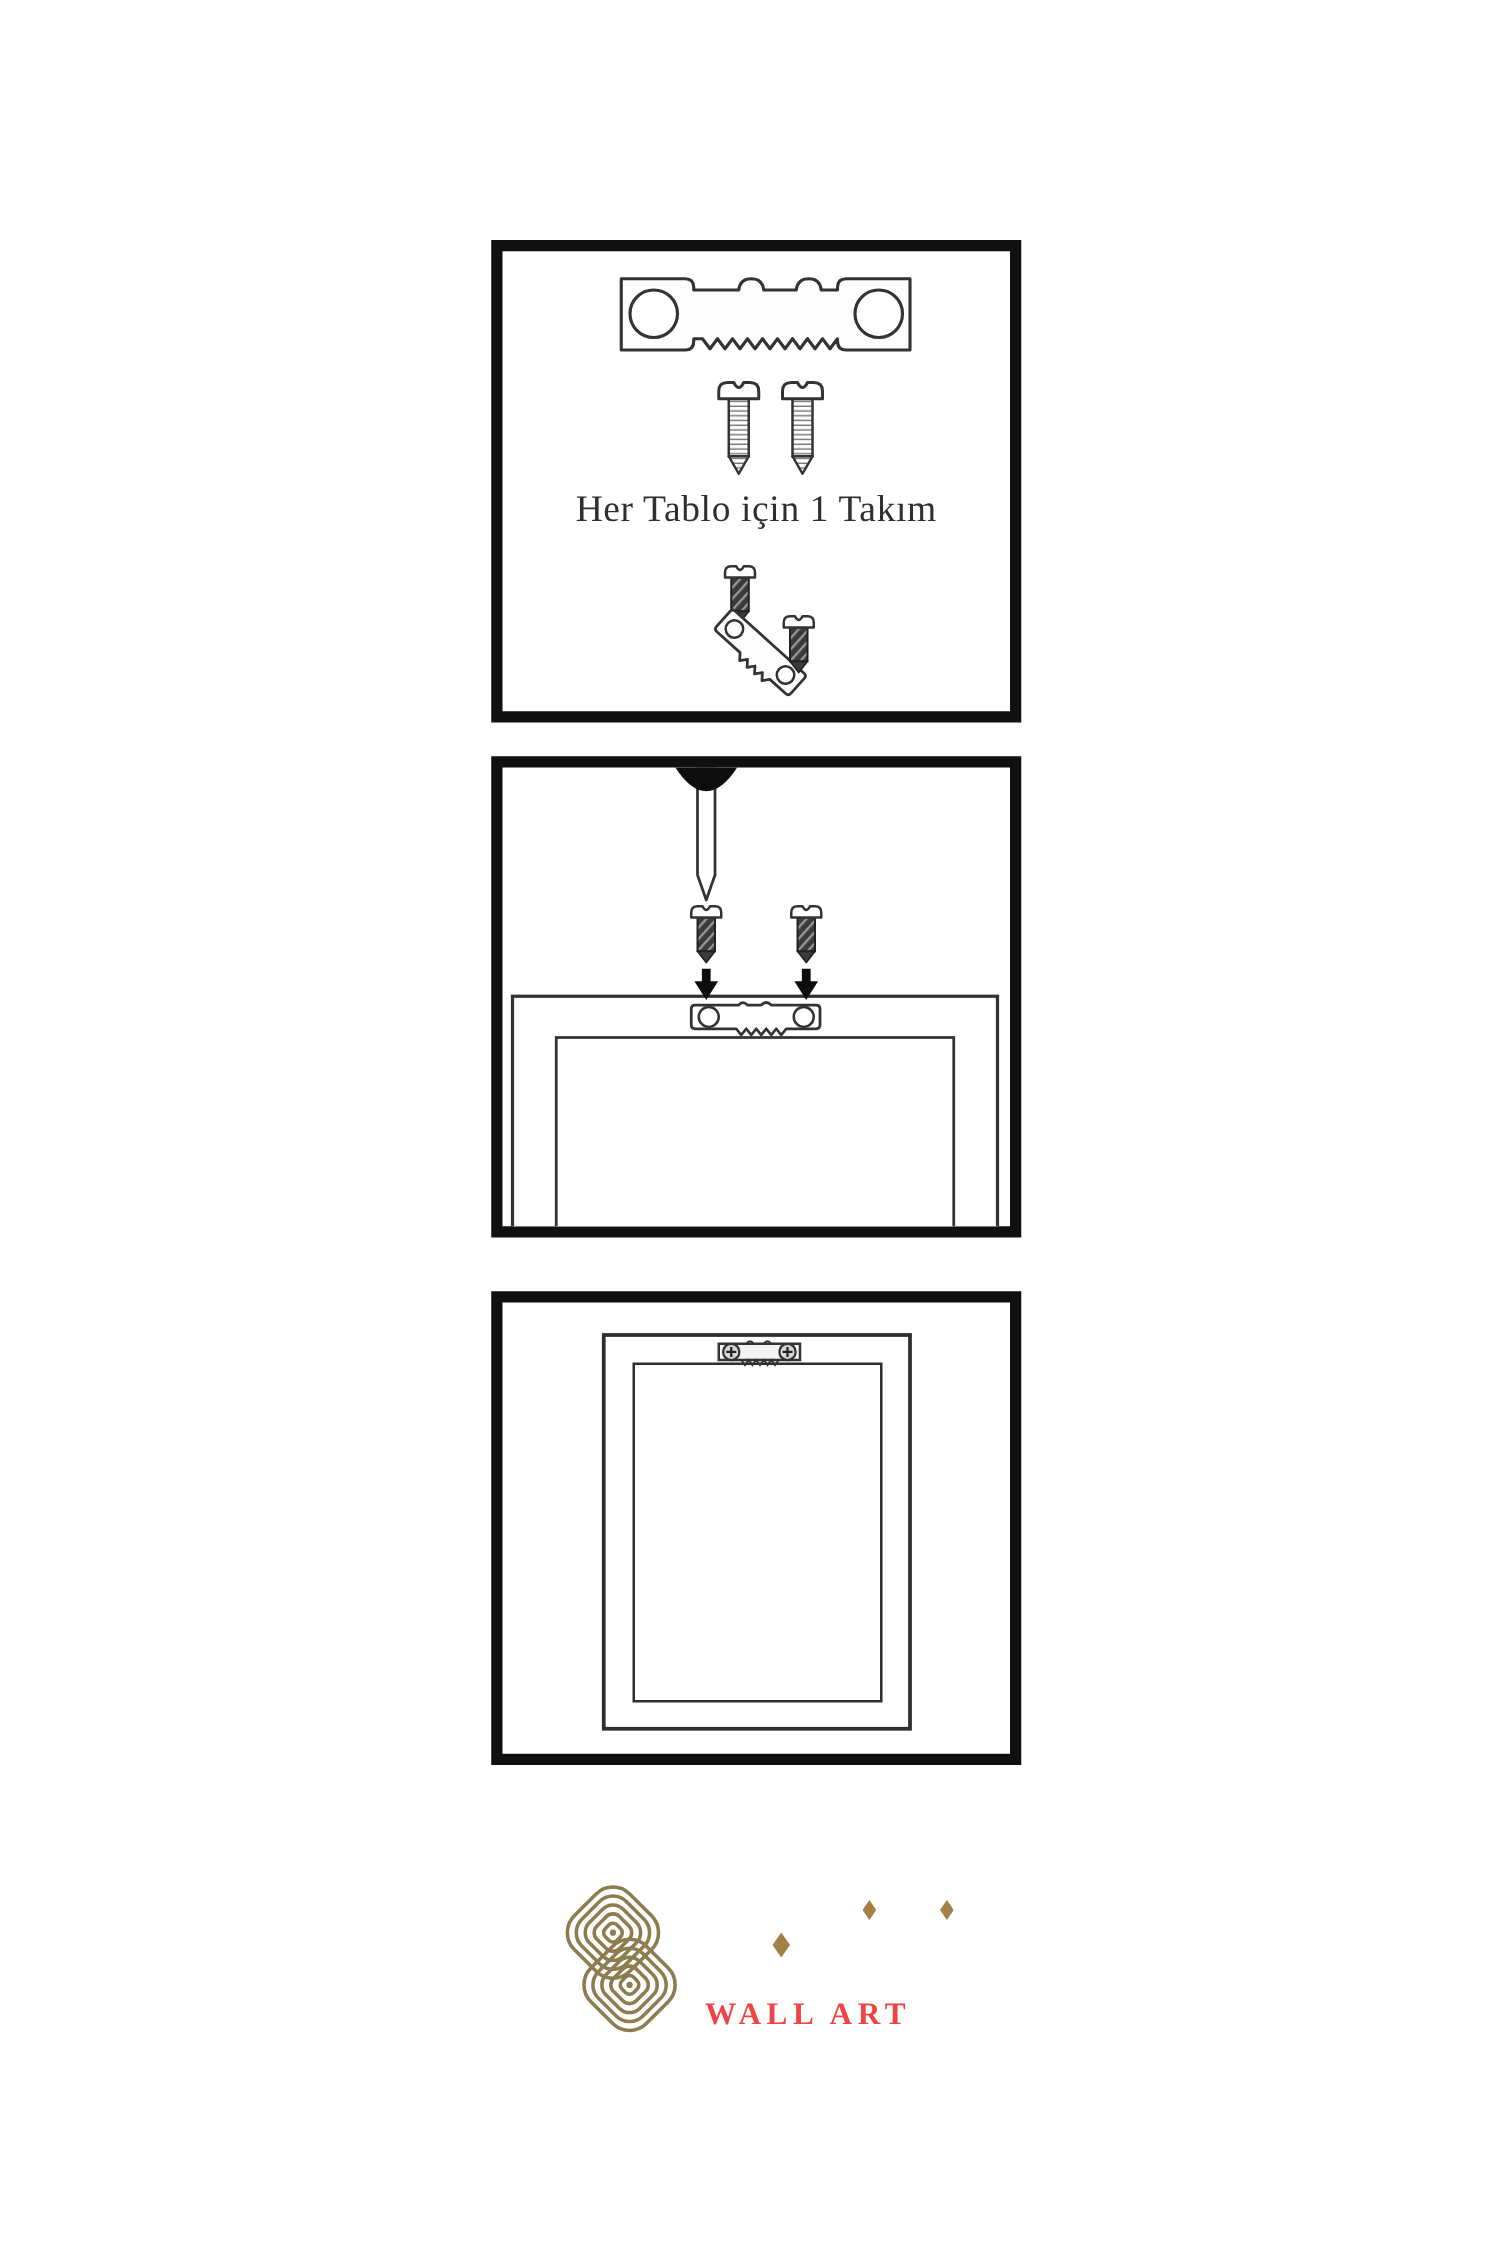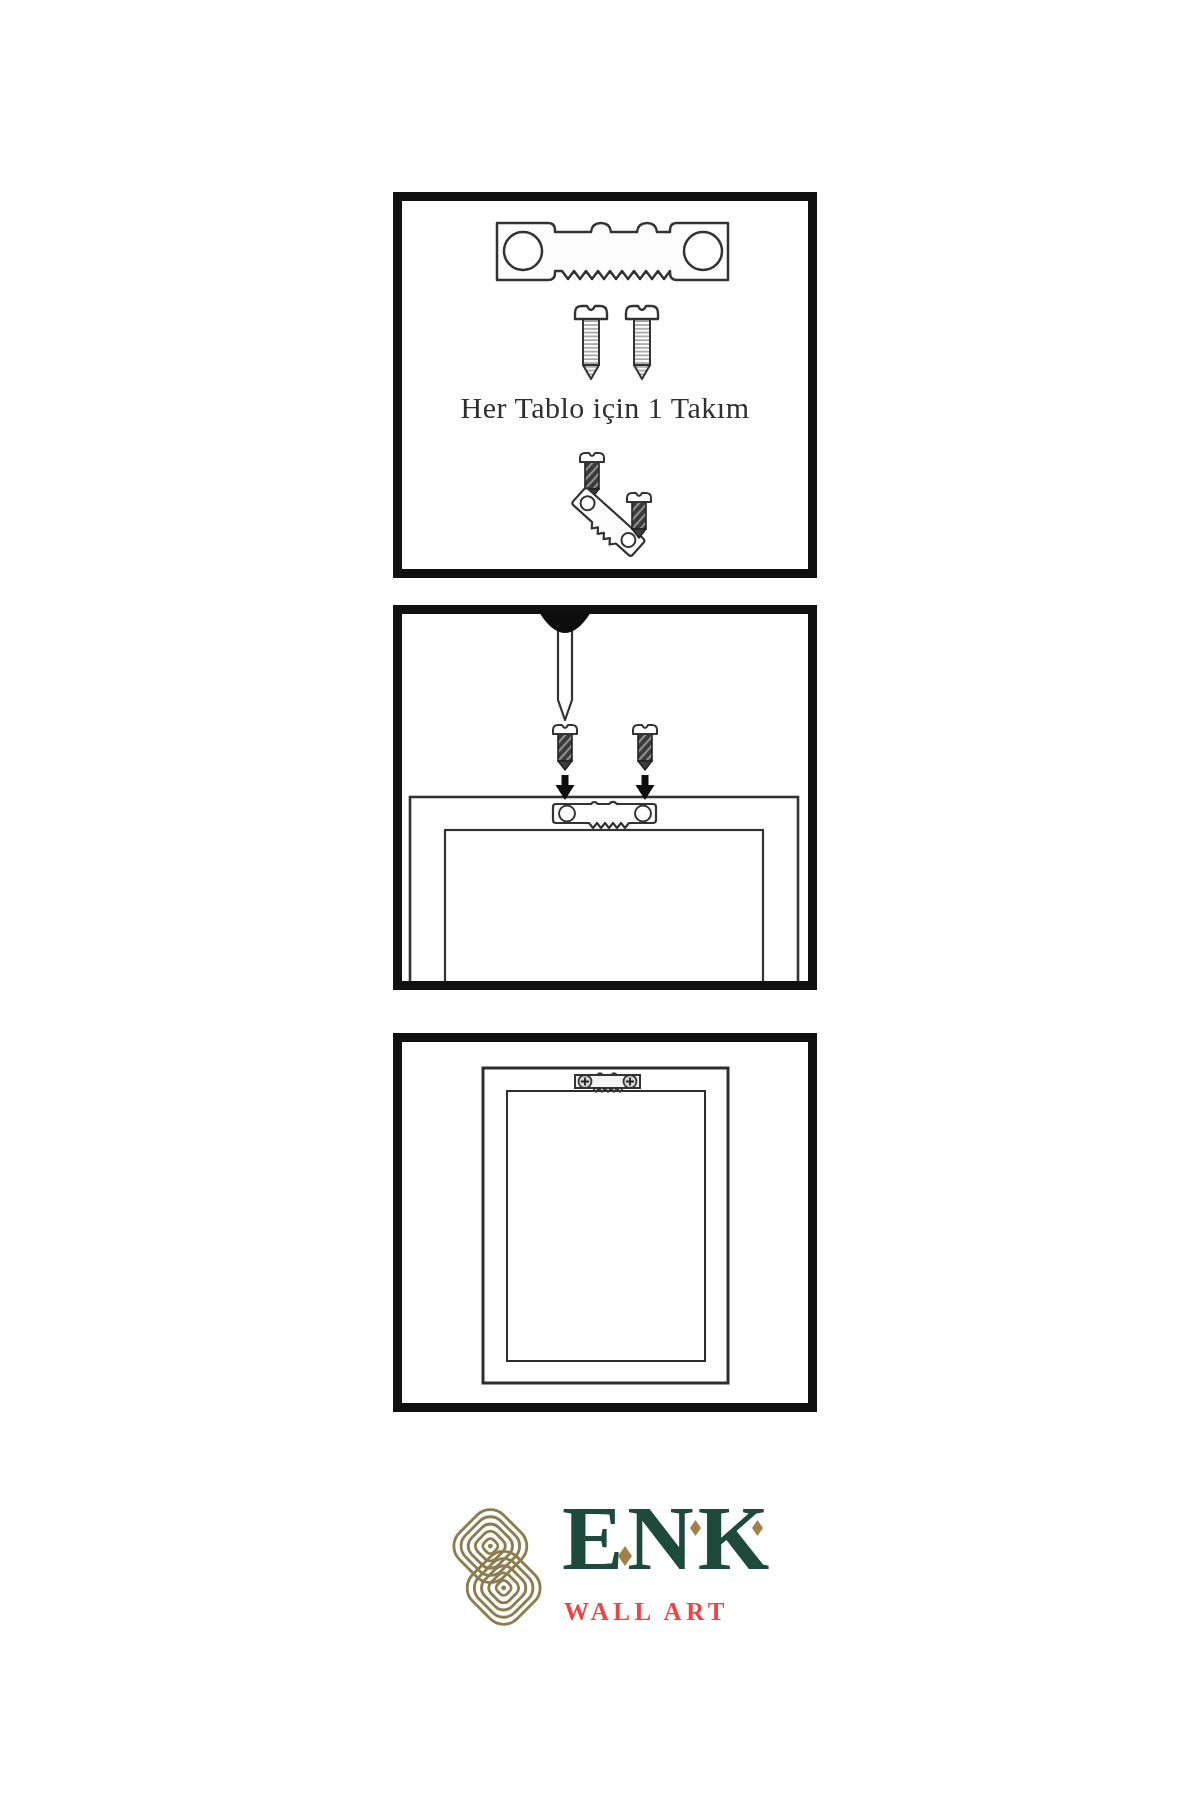--- a/index.html
+++ b/index.html
@@ -148,20 +148,19 @@
         <g transform="rotate(45 67 92)">
           <rect x="34" y="59" width="66" height="66" rx="20"></rect>
           <rect x="40.5" y="65.5" width="53" height="53" rx="16"></rect>
           <rect x="47" y="72" width="40" height="40" rx="12"></rect>
           <rect x="53.5" y="78.5" width="27" height="27" rx="8"></rect>
           <rect x="60" y="85" width="14" height="14" rx="5"></rect>
         </g>
         <circle cx="67" cy="92" r="2.6" fill="#8d7c4e" stroke="none"></circle>
       </g>
     </svg>
-    <div class="brand">ENK</div>
     <span class="diamond" id="d1"></span>
     <span class="diamond" id="d2"></span>
     <span class="diamond" id="d3"></span>
     <div class="subtitle">WALL ART</div>
   </footer>
 
 </div>
 
 </body></html>

